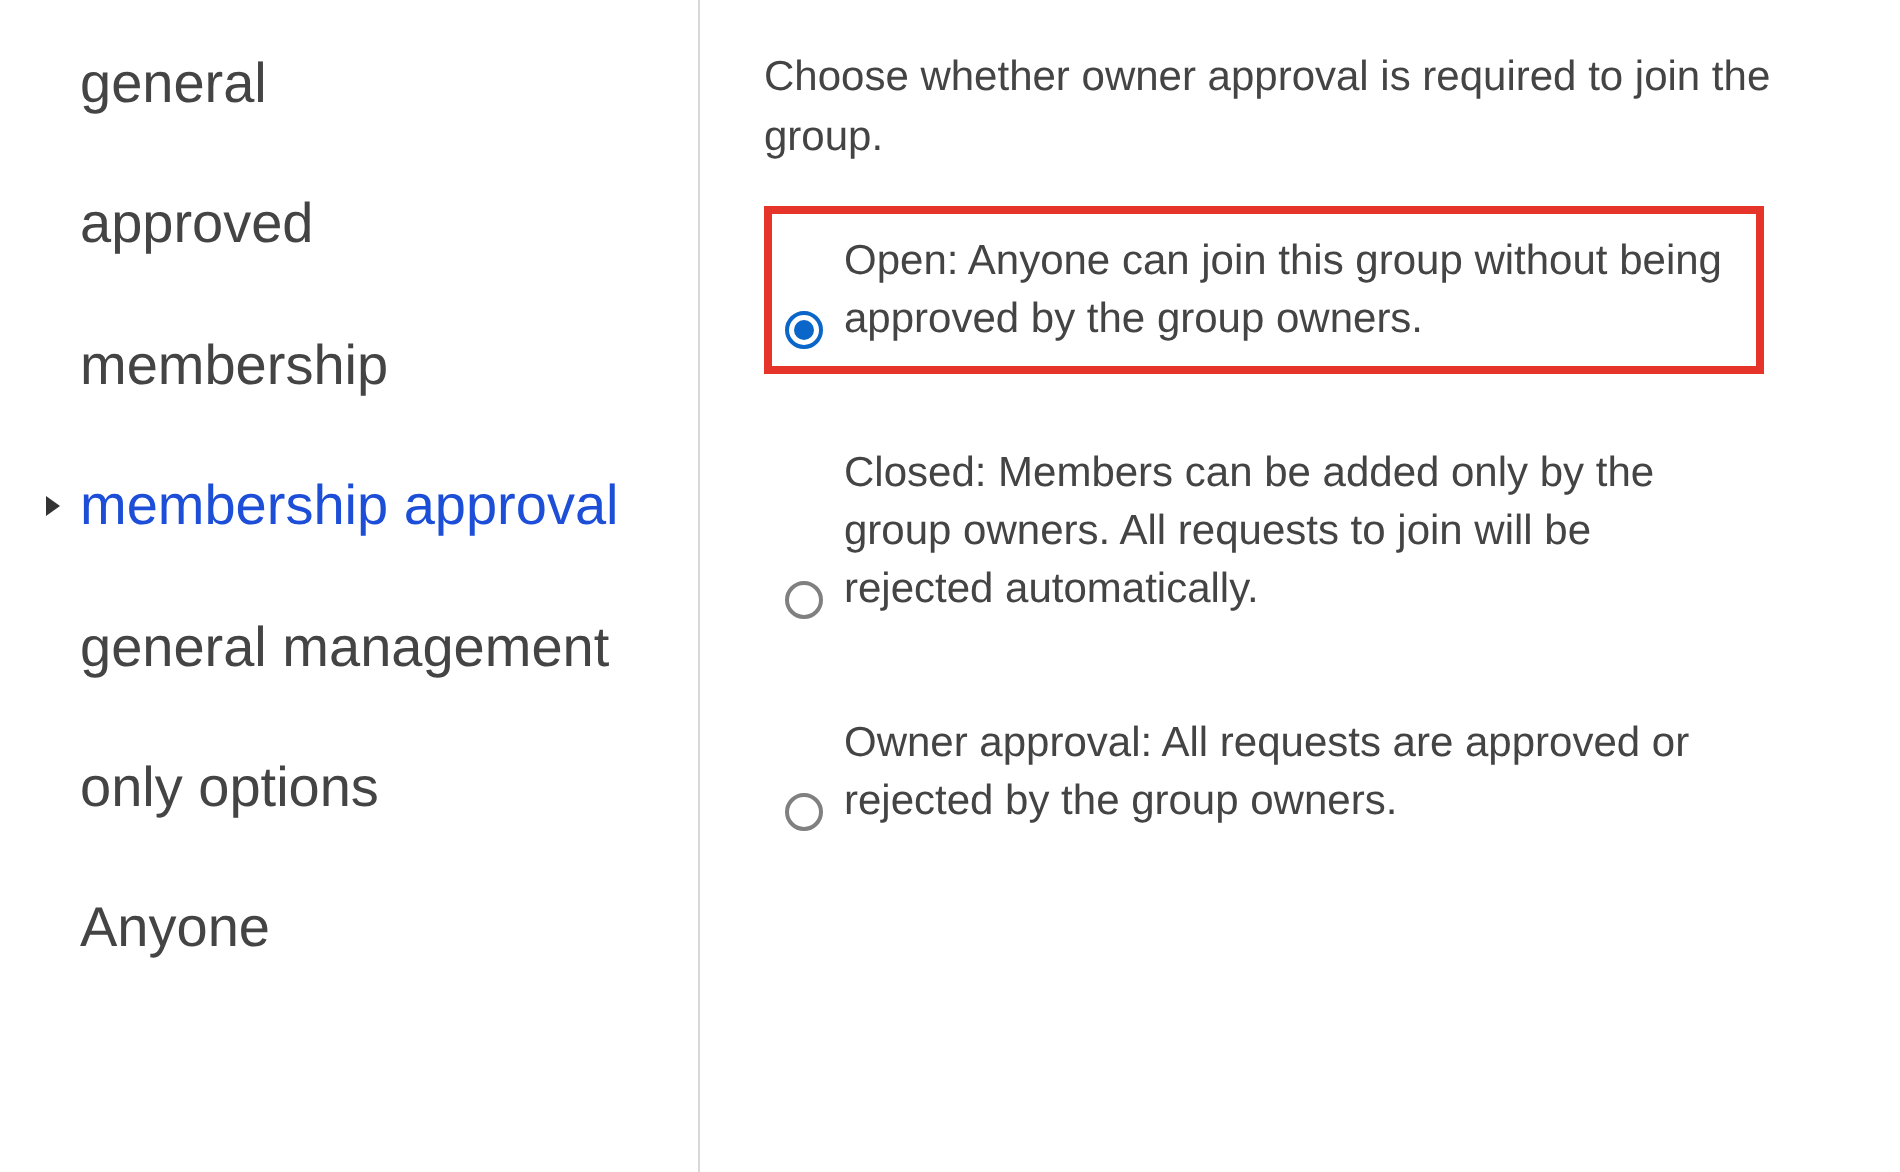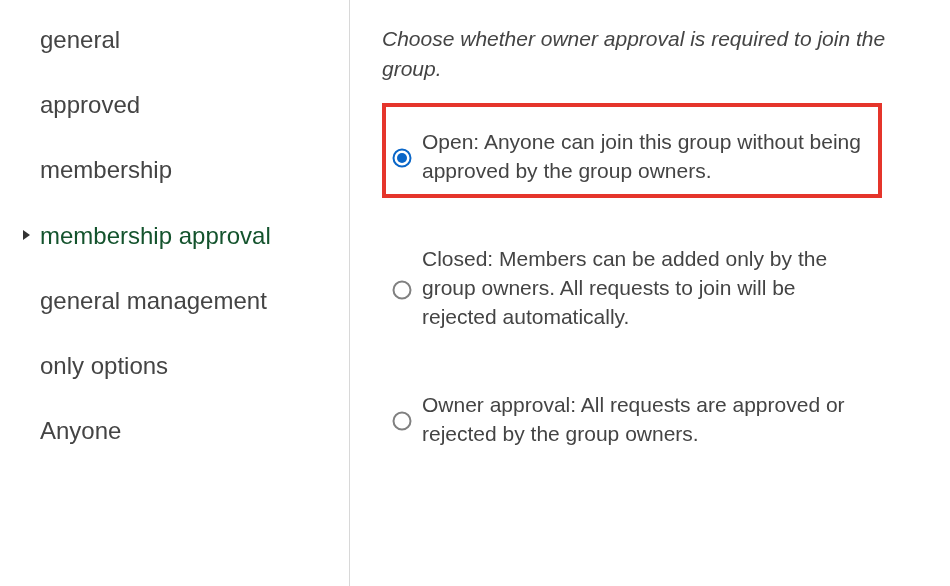--- a/index.html
+++ b/index.html
@@ -20,62 +20,61 @@
   .sidebar {
     width: 350px;
     box-sizing: border-box;
     padding: 14px 0 0 0;
     border-right: 1px solid #d8d8d8;
   }
   .side-item {
     display: flex;
     align-items: center;
     padding: 10px 20px 10px 22px;
-    font-size: 24px;
+    font-size: 28px;
     font-weight: 300;
     color: #444;
     cursor: pointer;
     line-height: 1.3;
     margin-bottom: 14px;
   }
   .side-item .caret {
     width: 14px;
     display: inline-flex;
     align-items: center;
     justify-content: flex-start;
     margin-right: 4px;
     flex-shrink: 0;
   }
   .side-item.active {
-    color: #14532d;
+    color: #1d4ed8;
   }
   .main {
     flex: 1;
     padding: 20px 30px 0 32px;
     box-sizing: border-box;
   }
   .heading {
     font-size: 21px;
     font-weight: 400;
     color: #444;
     line-height: 1.45;
     margin: 4px 0 18px 0;
     max-width: 520px;
-    font-style: italic;
   }
   .options {
     display: flex;
     flex-direction: column;
     gap: 22px;
     max-width: 500px;
   }
   .option {
     display: flex;
-    align-items: center;
-    padding: 20px 8px 8px 6px;
+    align-items: flex-end;
+    padding: 9px 8px 8px 6px;
     border: 4px solid transparent;
     gap: 10px;
     cursor: pointer;
   }
   .option.highlight {
     border-color: #e5352b;
   }
   .radio {
     width: 20px;
     height: 20px;

